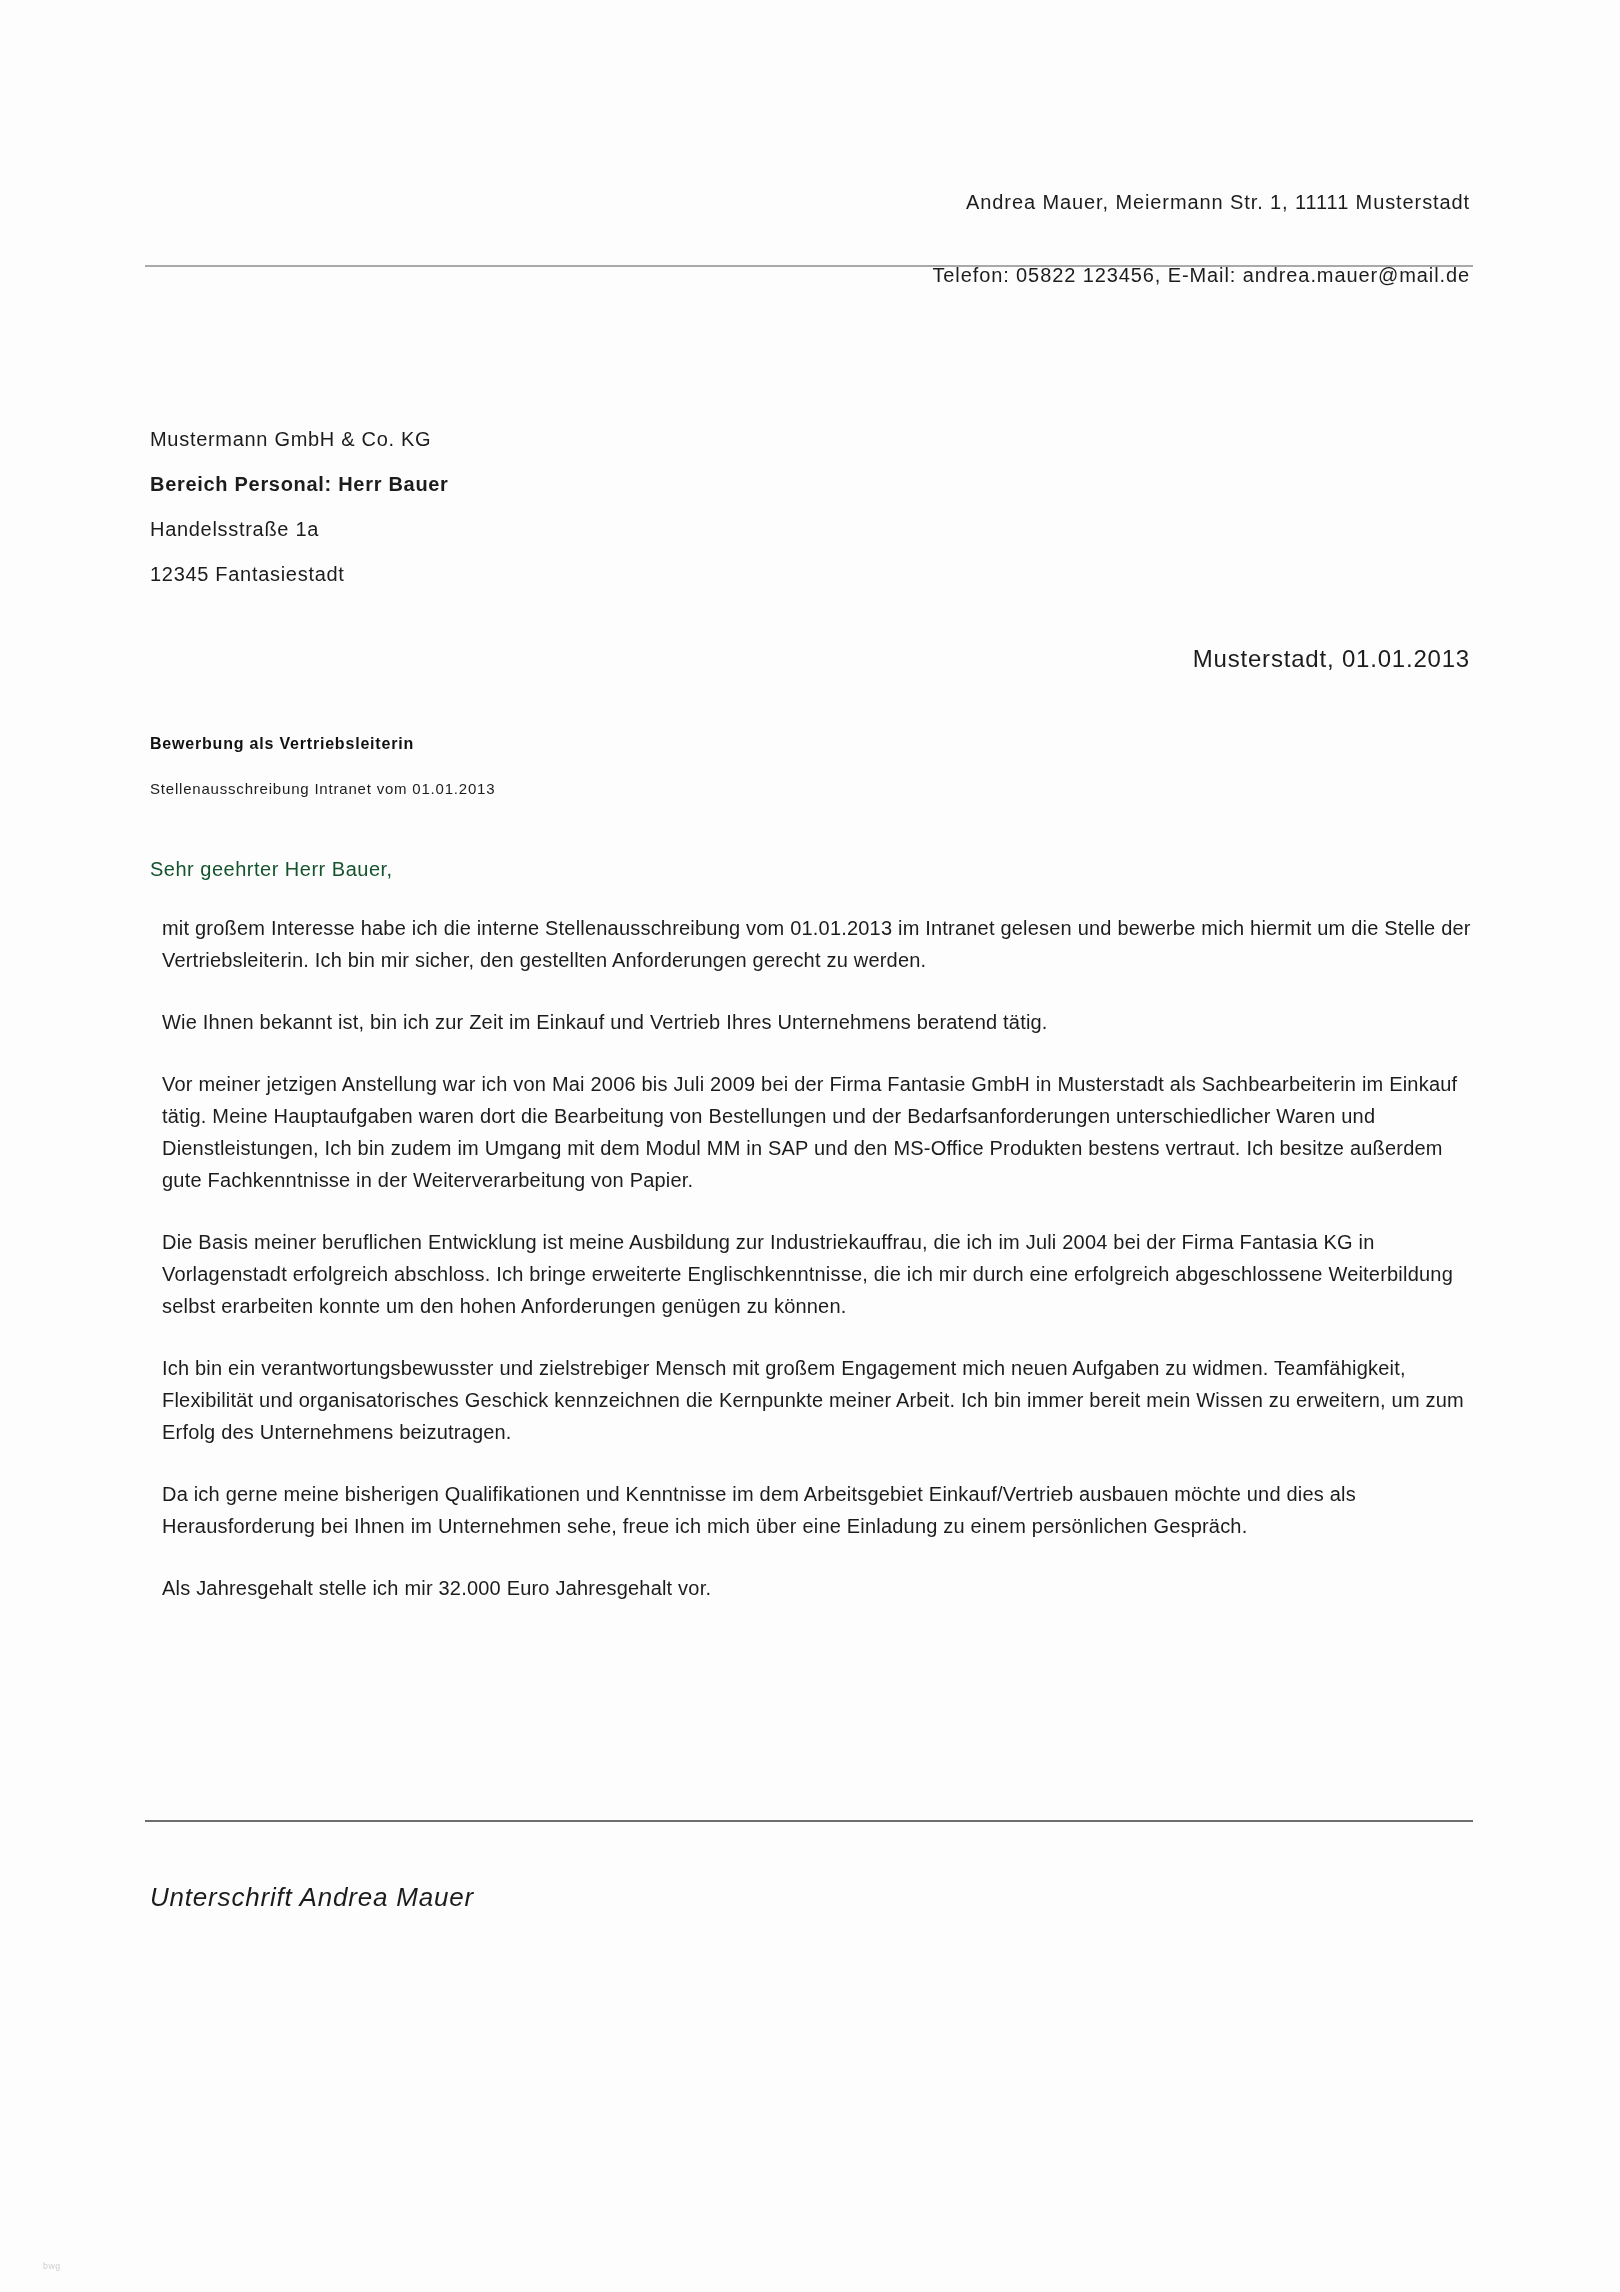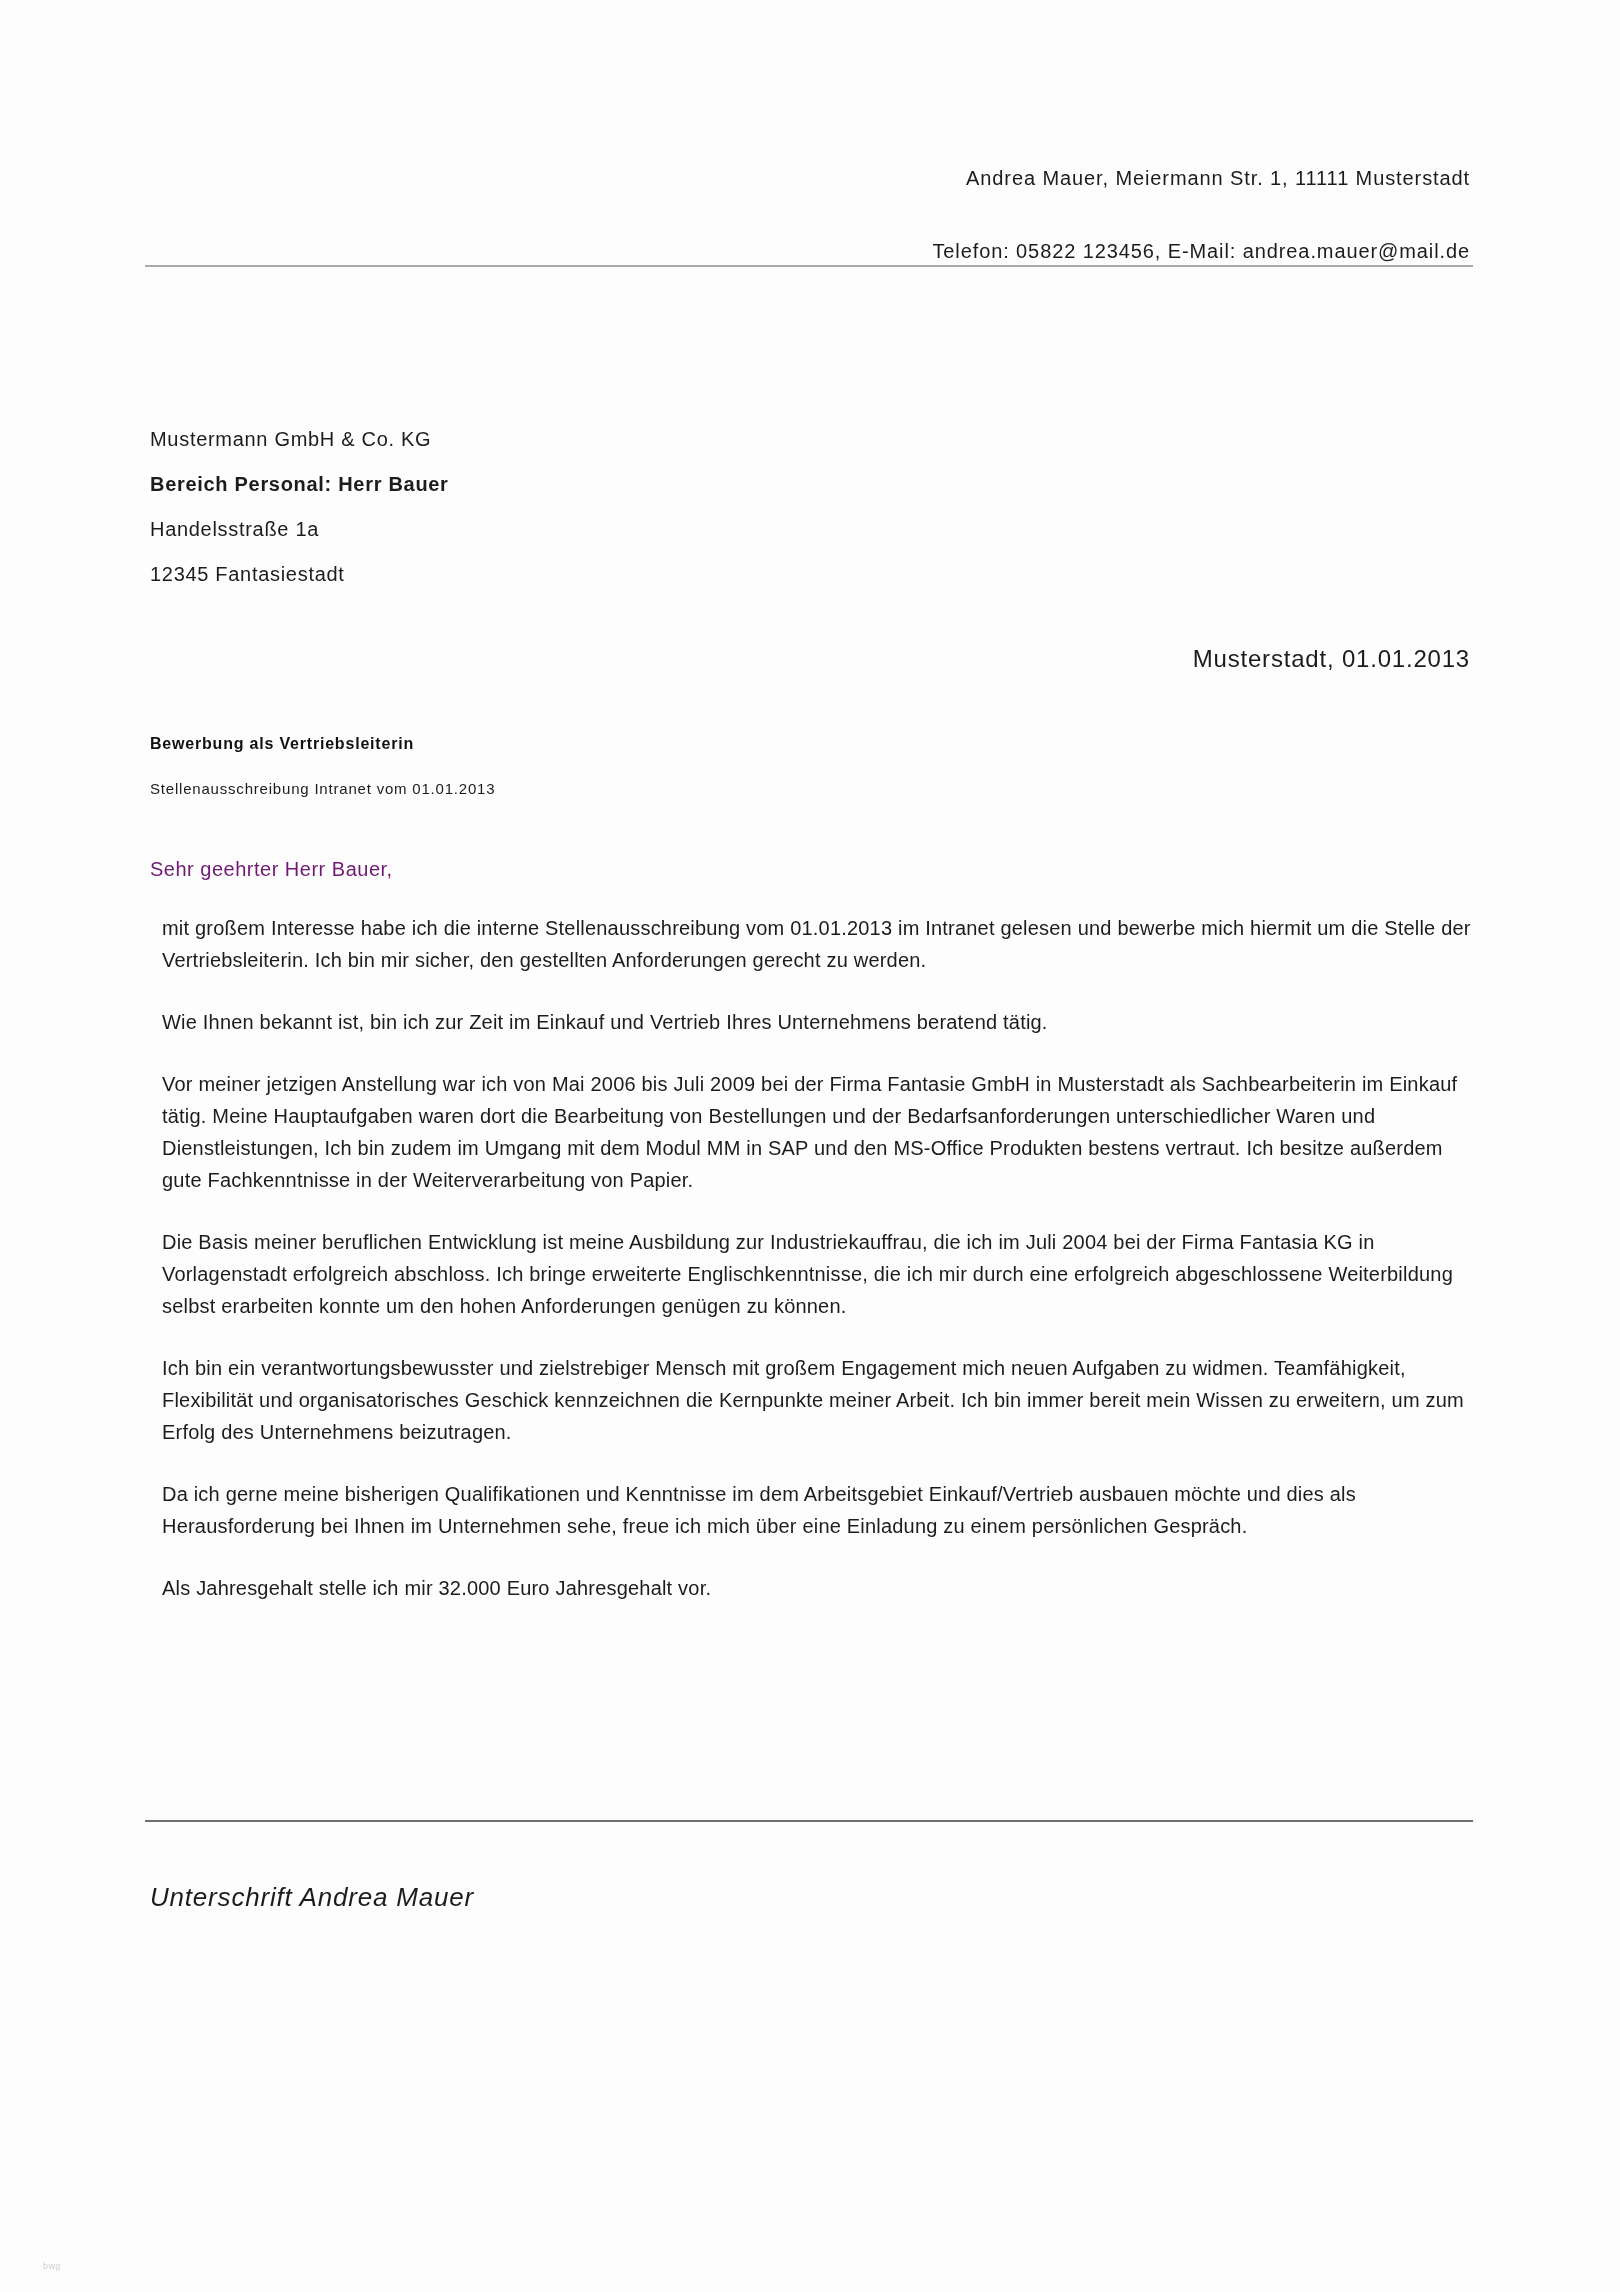--- a/index.html
+++ b/index.html
@@ -47,20 +47,21 @@
   }
 
   .header-line1, .header-line2 {
     position: absolute;
     right: 150px;
     text-align: right;
     font-size: 20px;
     color: #1c1c1c;
     letter-spacing: 0.9px;
     white-space: nowrap;
+    margin-top: 24px;
   }
   .header-line1 { top: 167px; }
   .header-line2 { top: 240px; }
 
   .rule-top {
     position: absolute;
     left: 145px;
     top: 265px;
     width: 1328px;
     height: 2px;
@@ -107,21 +108,21 @@
     color: #1c1c1c;
     letter-spacing: 0.8px;
     white-space: nowrap;
   }
 
   .salutation {
     position: absolute;
     left: 150px;
     top: 858px;
     font-size: 20px;
-    color: #701a75;
+    color: #14532d;
     letter-spacing: 0.5px;
     white-space: nowrap;
   }
 
   .body-blocks {
     position: absolute;
     left: 150px;
     top: 912px;
     width: 1323px;
   }

